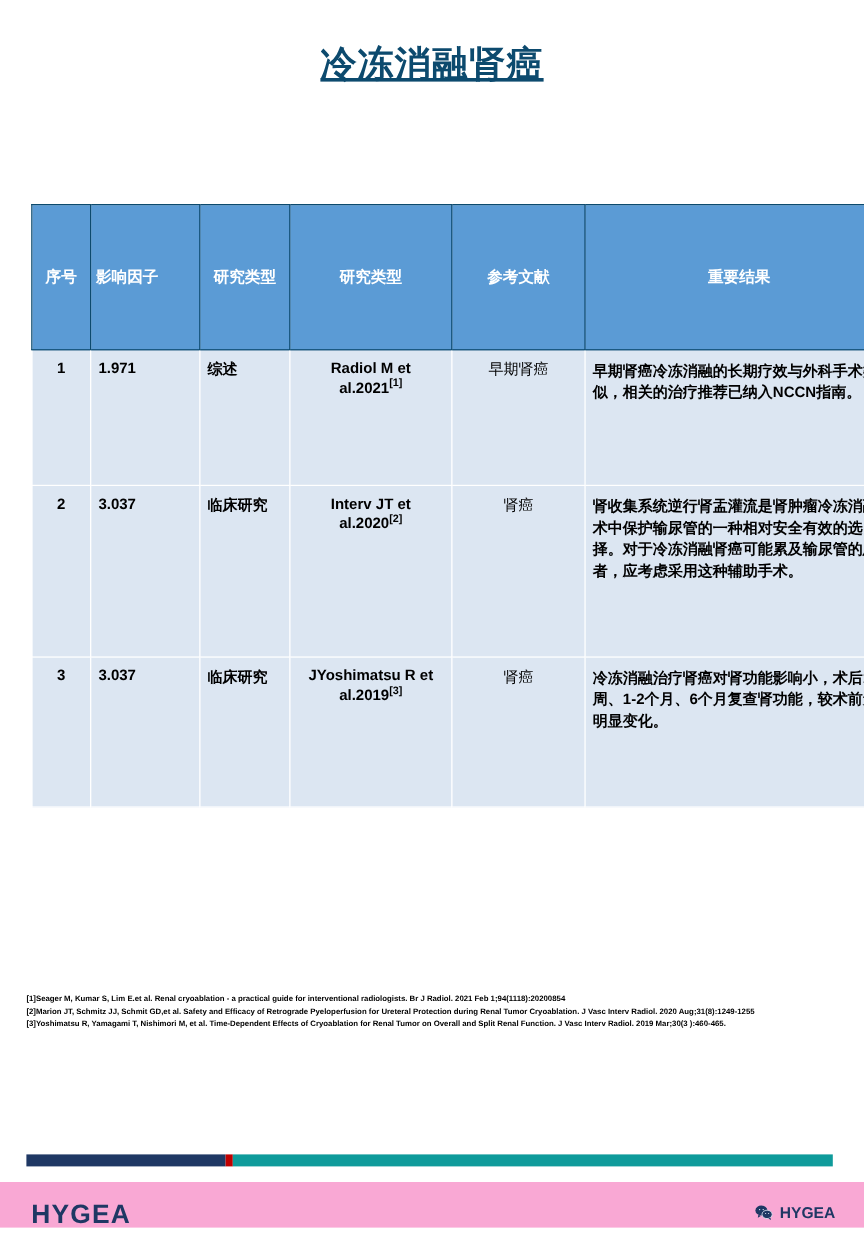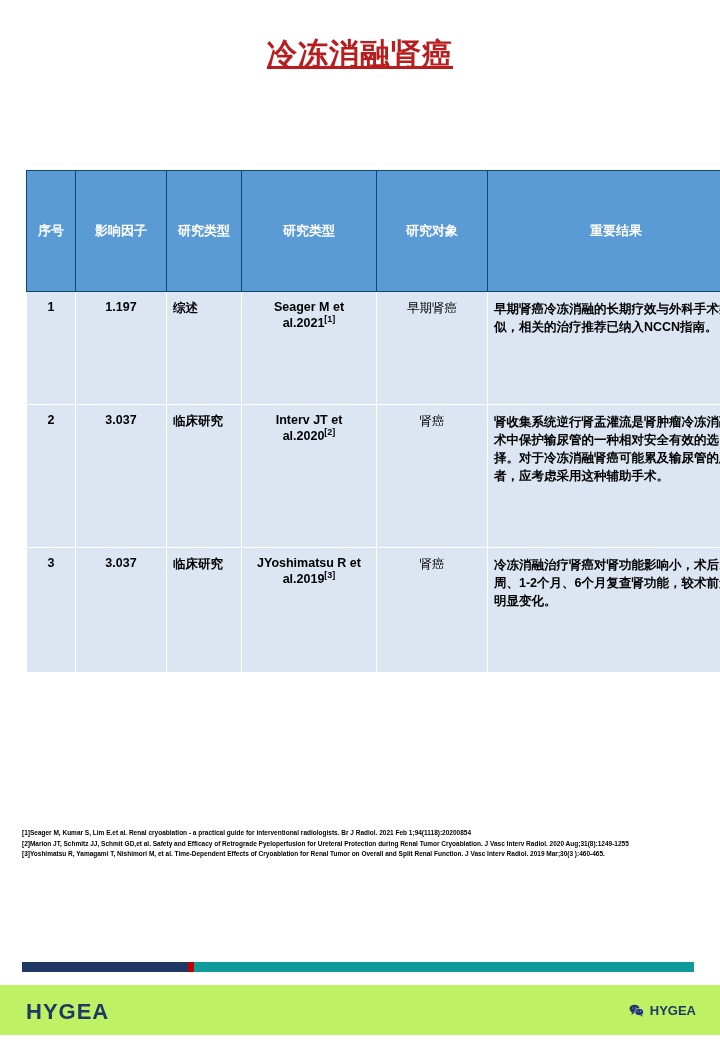--- a/index.html
+++ b/index.html
@@ -23,21 +23,21 @@
   .title-block {
     position: absolute;
     top: 34px;
     left: 0;
     width: 720px;
     text-align: center;
   }
   .title-line {
     font-size: 30px;
     font-weight: bold;
-    color: #b91c1c;
+    color: #0c4a6e;
     text-decoration: underline;
     line-height: 1.35;
     letter-spacing: 1px;
   }
   
   .table-wrap {
     position: absolute;
     top: 170px;
     left: 26px;
     width: 668px;
@@ -59,21 +59,21 @@
   }
   table.main td {
     background: #dce6f2;
     border: 1px solid #ffffff;
     font-size: 12.5px;
     color: #000000;
     padding: 8px 6px;
     vertical-align: top;
   }
   .c-num { width: 40px; text-align: center; font-weight: bold; }
-  .c-if { width: 82px; text-align: center; font-weight: bold; }
+  .c-if { width: 82px; text-align: left; font-weight: bold; }
   .c-type { width: 66px; font-weight: bold; }
   .c-ref { width: 126px; text-align: center; font-weight: bold; }
   .c-obj { width: 102px; text-align: center; font-weight: normal; }
   .c-res { width: 248px; text-align: left; font-weight: bold; line-height: 1.45; }
   td.c-num, td.c-if, td.c-type, td.c-obj { vertical-align: middle; }
   td.c-ref { vertical-align: middle; }
   sup { font-size: 9px; }
   .row1 td { height: 96px; }
   .row2 td { height: 126px; }
   .row3 td { height: 108px; }
@@ -118,22 +118,22 @@
     top: 0;
     width: 500px;
     height: 10px;
     background: #0f9b9b;
   }
   .footer {
     position: absolute;
     left: 0;
     top: 985px;
     width: 720px;
-    height: 50px;
-    background: #bef264;
+    height: 38px;
+    background: #f9a8d4;
   }
   .footer-logo {
     position: absolute;
     left: 26px;
     top: 14px;
     font-size: 22px;
     font-weight: bold;
     color: #1f3864;
     letter-spacing: 1px;
   }
@@ -164,30 +164,30 @@
   </div>
 
   <div class="table-wrap">
     <table class="main">
       <thead>
         <tr>
           <th class="c-num">序号</th>
           <th class="c-if">影响因子</th>
           <th class="c-type">研究类型</th>
           <th class="c-ref">研究类型</th>
-          <th class="c-obj">研究对象</th>
+          <th class="c-obj">参考文献</th>
           <th class="c-res" style="text-align:center">重要结果</th>
         </tr>
       </thead>
       <tbody>
         <tr class="row1">
           <td class="c-num">1</td>
-          <td class="c-if">1.197</td>
+          <td class="c-if">1.971</td>
           <td class="c-type">综述</td>
-          <td class="c-ref"><span>Seager M et al.2021</span><sup>[1]</sup></td>
+          <td class="c-ref"><span>Radiol M et al.2021</span><sup>[1]</sup></td>
           <td class="c-obj">早期肾癌</td>
           <td class="c-res">早期肾癌冷冻消融的长期疗效与外科手术类似，相关的治疗推荐已纳入NCCN指南。</td>
         </tr>
         <tr class="row2">
           <td class="c-num">2</td>
           <td class="c-if">3.037</td>
           <td class="c-type">临床研究</td>
           <td class="c-ref"><span>Interv JT et al.2020</span><sup>[2]</sup></td>
           <td class="c-obj">肾癌</td>
           <td class="c-res">肾收集系统逆行肾盂灌流是肾肿瘤冷冻消融术中保护输尿管的一种相对安全有效的选择。对于冷冻消融肾癌可能累及输尿管的患者，应考虑采用这种辅助手术。</td>

